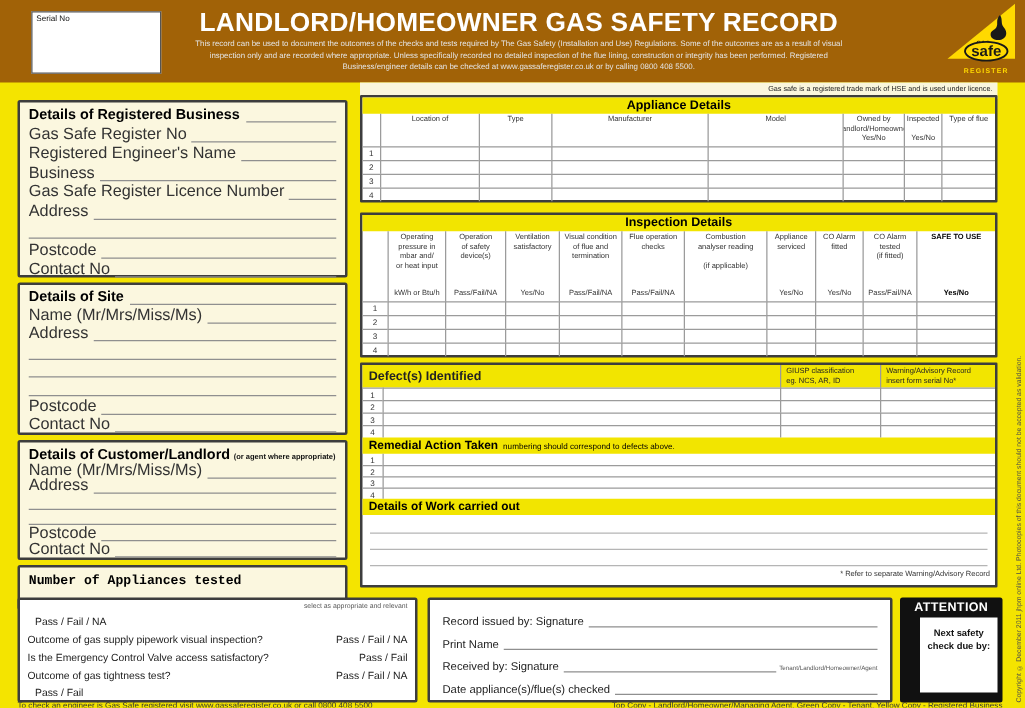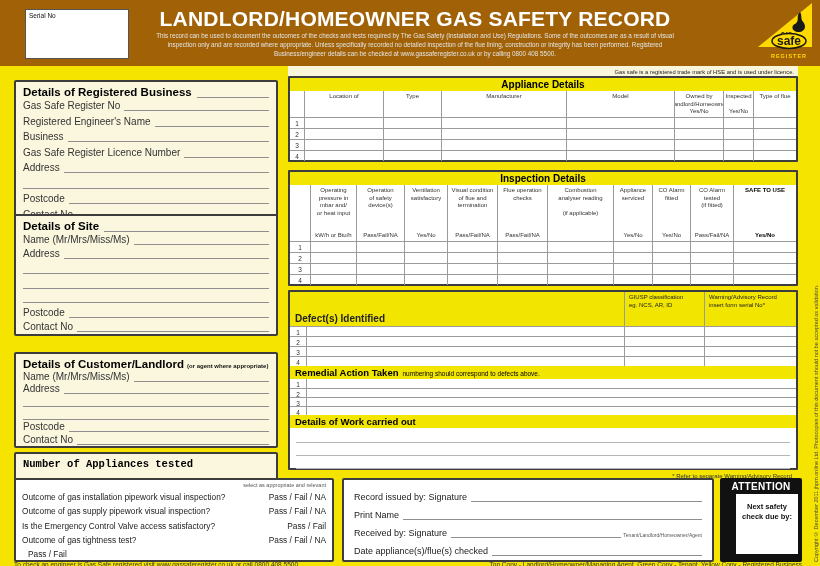--- a/index.html
+++ b/index.html
@@ -16,27 +16,27 @@
   #serial-box .lbl { font-size:6.5px; color:#111; padding:2px 0 0 3px; display:block; }
   #hdr-title { position:absolute; left:140px; right:130px; top:7px; text-align:center; color:#fff; font-weight:bold; font-size:21px; letter-spacing:.2px; white-space:nowrap; }
   #hdr-sub { position:absolute; left:155px; right:145px; top:31px; text-align:center; color:#e4e4e4; font-size:6.3px; line-height:1.45; }
   #logo { position:absolute; right:6px; top:2px; width:58px; height:62px; }
   #tm-strip { position:absolute; left:288px; top:66px; width:510px; height:13px; background:#faf6dc; font-size:5.8px; color:#222; text-align:right; padding:3px 4px 0 0; }
   
   .lbox { position:absolute; left:14px; width:264px; background:#fbf7df; border:2px solid #3d3d3d; border-radius:2px; padding:4px 7px 2px 7px; }
   .lbox .ttl-row { display:flex; align-items:flex-end; }
   .lbox .ttl { font-size:11.5px; font-weight:bold; color:#000; white-space:nowrap; }
   .lbox .ttl-sm { font-size:6px; font-weight:bold; color:#111; margin-left:3px; padding-bottom:1px; white-space:nowrap; }
-  .frow { display:flex; align-items:center; font-size:10px; color:#333; }
+  .frow { display:flex; align-items:flex-end; font-size:13px; color:#333; }
   .fline { flex:1; border-bottom:1px solid #8f8f8f; margin-left:4px; height:11px; }
   .fline.full { margin-left:0; }
   .tline { flex:1; border-bottom:1px solid #8f8f8f; margin-left:5px; height:9px; }
   #box-business { top:80px; height:142px; }
   #box-business .frow { height:15.5px; }
-  #box-site { top:214px; height:122px; }
+  #box-site { top:226px; height:122px; }
   #box-site .frow { height:14.6px; }
   #box-customer { top:352px; height:96px; }
   #box-customer .frow { height:12.6px; }
   #box-count { top:452px; height:36px; padding-top:0;font-family:Liberation Mono, monospace; }
   
   .panel { position:absolute; left:288px; width:510px; background:#fff; border:2px solid #3d3d3d; border-radius:1px; }
   .banner { background:#f2e500; color:#000; font-weight:bold; }
   .banner.center { text-align:center; font-size:10px; padding:1px 0; }
   .banner.left { text-align:left; font-size:9.5px; padding:1px 0 1px 5px; }
   .banner .bnote { font-weight:normal; font-size:6.5px; margin-left:4px; }
@@ -49,21 +49,21 @@
   .hc.bold { font-weight:bold; color:#000; }
   #appliance-grid .hc { height:26px; }
   #inspection-grid .hc { height:56px; }
   .dc { height:11px; border-top:1px solid #9b9b9b; border-left:1px solid #9b9b9b; }
   .dc.first { border-left:none; }
   .rn { font-size:6.5px; color:#333; text-align:center; line-height:11px; }
   
   #defects-panel { top:290px; height:180px; }
   #def-head { display:grid; grid-template-columns:auto 80px 92px; }
   #def-head > div { background:#f2e500; }
-  #def-title { font-size:10px; font-weight:bold; padding:21px 0 2px 5px; }
+  #def-title { font-size:10px; font-weight:bold; padding:4px 0 2px 5px; }
   .def-col { font-size:6px; color:#222; padding:2px 0 0 4px; border-left:1px solid #9b9b9b; white-space:pre-line; line-height:1.3; }
   #def-grid { display:grid; grid-template-columns:16px auto 80px 92px; }
   #def-grid .dc { height:10px; }
   #rem-grid { display:grid; grid-template-columns:16px auto; }
   #rem-grid .dc { height:9px; }
   #work-area { padding:2px 6px 0 6px; }
   .work-line { border-bottom:1px solid #b5b5b5; height:13px; }
   #work-foot { text-align:right; font-size:6px; color:#333; padding:4px 4px 0 0; }
   
   .bbox { position:absolute; top:478px; height:84px; background:#fff; border:2px solid #3d3d3d; border-radius:2px; }
@@ -375,21 +375,20 @@
     <div class="work-line"></div>
     <div class="work-line"></div>
     <div class="work-line"></div>
   </div>
   <div id="work-foot">* Refer to separate Warning/Advisory Record</div>
 </div>
 
 <div class="bbox" id="box-outcomes">
   <div id="out-note">select as appropriate and relevant</div>
   <div class="out-row">
-      <span>Outcome of gas installation pipework visual inspection?</span>
       <span class="out-a">Pass / Fail / NA</span>
     </div>
   <div class="out-row">
       <span>Outcome of gas supply pipework visual inspection?</span>
       <span class="out-a">Pass / Fail / NA</span>
     </div>
   <div class="out-row">
       <span>Is the Emergency Control Valve access satisfactory?</span>
       <span class="out-a">Pass / Fail</span>
     </div>

